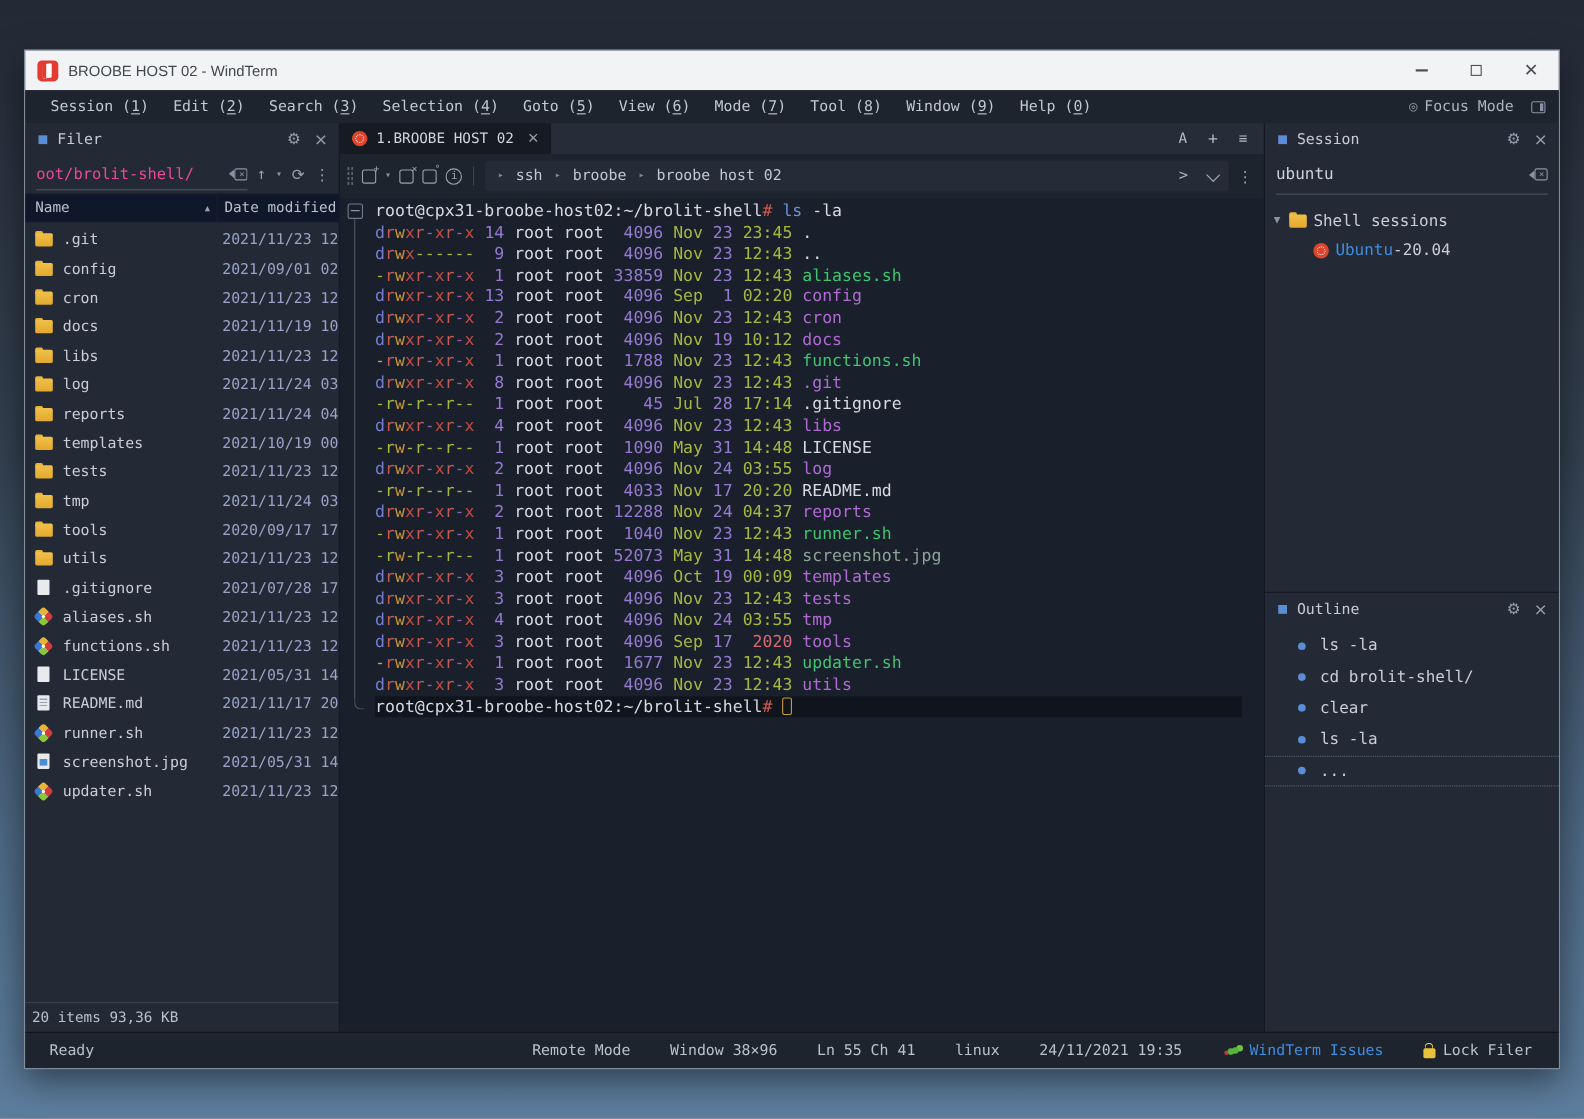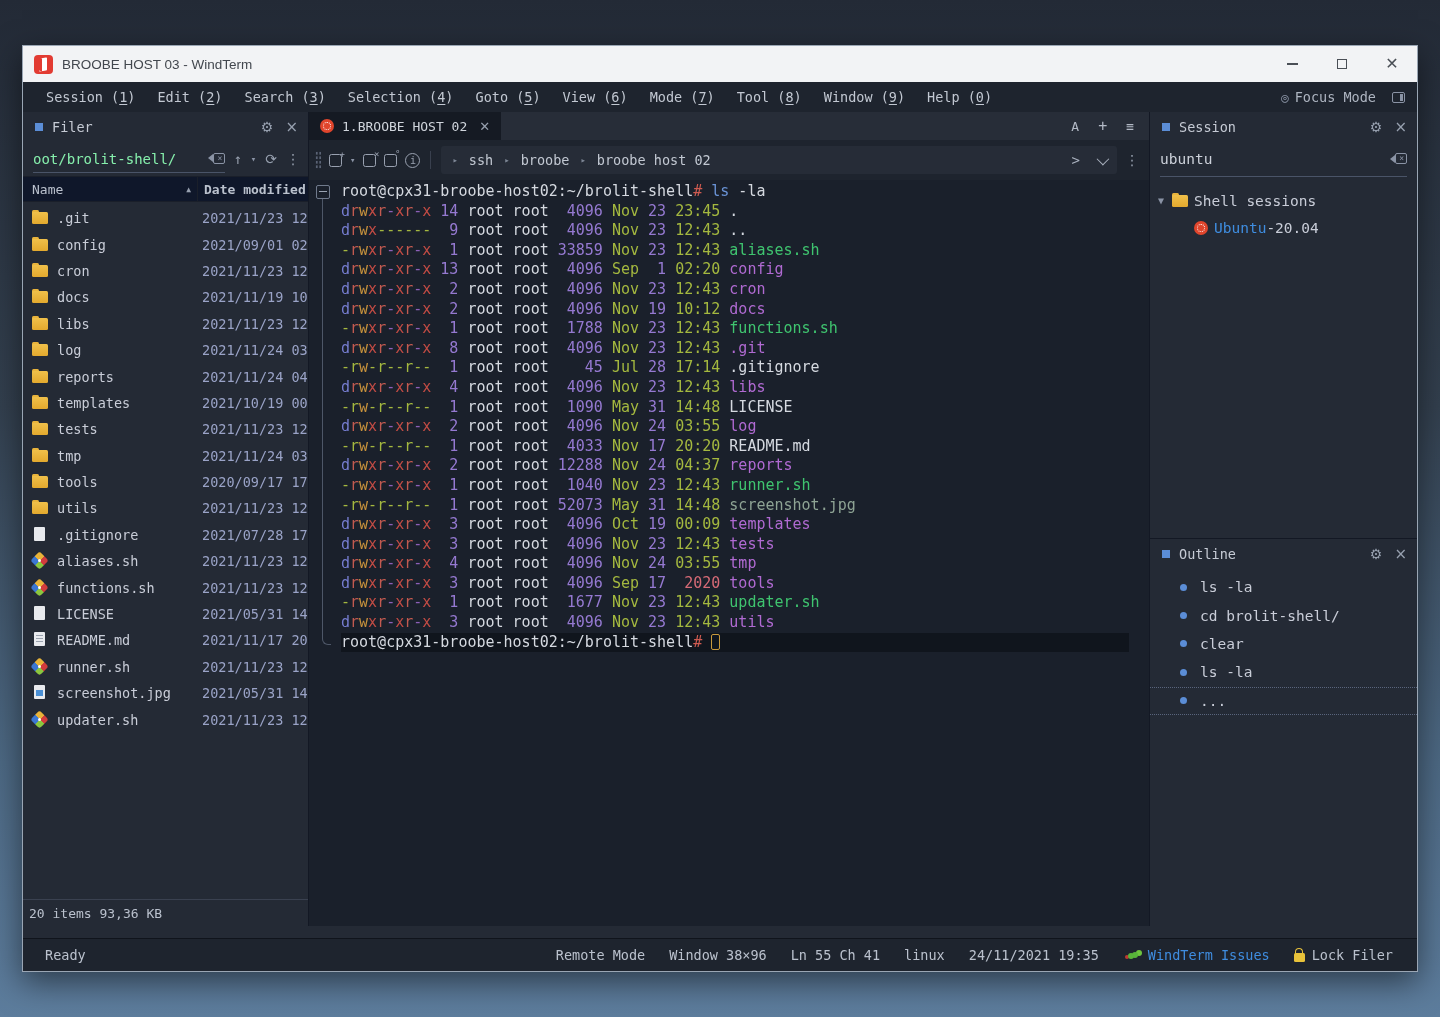--- a/index.html
+++ b/index.html
@@ -38,34 +38,34 @@
   .main{flex:1;display:flex;min-height:0;background:#242a35;}
   
   .filer{width:286px;flex:none;display:flex;flex-direction:column;border-right:1px solid #131824;box-sizing:border-box;}
   .panel-header{height:30px;display:flex;align-items:center;padding:0 10px;flex:none;font-size:13.5px;color:#c6cbd5;}
   .panel-sq{width:8px;height:8px;background:#5b8dd6;margin:0 9px 0 2px;flex:none;}
   .panel-title{flex:1;}
   .gear-ico{font-family:"DejaVu Sans",sans-serif;font-size:14px;color:#97a0af;margin-right:12px;}
   .close-x{font-family:"DejaVu Sans",sans-serif;font-size:15px;color:#97a0af;}
   .pathbar{height:34px;display:flex;align-items:center;padding:0 8px 0 10px;flex:none;gap:8px;}
   .path-underline{flex:1;display:flex;align-items:center;border-bottom:1px solid #4a5468;height:26px;overflow:hidden;gap:6px;}
-  .path-text{font-size:14px;color:#86efac;white-space:nowrap;flex:1;overflow:hidden;}
+  .path-text{font-size:14px;color:#ec4899;white-space:nowrap;flex:1;overflow:hidden;}
   .bs-ico{width:17px;height:12px;position:relative;flex:none;}
   .bs-ico::before{content:'';position:absolute;right:0;top:0;width:12px;height:11px;border:1.2px solid #8a93a5;border-radius:2px;box-sizing:border-box;}
   .bs-ico::after{content:'';position:absolute;left:0;top:1.5px;border-right:5px solid #8a93a5;border-top:4px solid transparent;border-bottom:4px solid transparent;}
   .bs-x{position:absolute;right:3px;top:0;font-size:8px;color:#8a93a5;line-height:11px;}
   .path-icons{display:flex;align-items:center;gap:9px;color:#97a0af;}
   .up-ico{font-size:14px;}
   .caret-ico{font-size:9px;color:#8a93a5;}
   .refresh-ico{font-size:14px;}
   .kebab-ico{font-size:14px;color:#97a0af;}
   .cols{height:24px;display:flex;align-items:center;background:#0f172a;border-top:1px solid #1a1f2a;border-bottom:1px solid #1a1f2a;font-size:13px;color:#bac1cd;flex:none;}
   .col-name{flex:1;display:flex;align-items:center;padding-left:9px;height:100%;border-right:1px solid #1a1f2a;box-sizing:border-box;}
   .sort-tri{margin-left:auto;margin-right:6px;font-size:8px;color:#97a0af;}
-  .col-date{width:104px;padding-left:6px;white-space:nowrap;overflow:hidden;font-weight:bold;}
+  .col-date{width:104px;padding-left:6px;white-space:nowrap;overflow:hidden;}
   .rows{flex:1;overflow:hidden;padding-top:3px;}
   .frow{height:26.4px;display:flex;align-items:center;padding-left:9px;font-size:13.5px;}
   .fico{width:17px;height:16px;margin-right:8px;flex:none;position:relative;}
   .fname{flex:1;color:#c9cdd8;white-space:nowrap;overflow:hidden;}
   .fdate{width:106px;flex:none;color:#9aa3c7;white-space:nowrap;overflow:hidden;font-size:13.5px;}
   .ic-folder{top:2px;}
   .ic-folder::before{content:'';position:absolute;left:0;top:-2px;width:7px;height:4px;background:#e9b43c;border-radius:1.5px 1.5px 0 0;}
   .ic-folder::after{content:'';position:absolute;left:0;top:0;width:16px;height:12px;background:linear-gradient(180deg,#f0c04a,#e3a92e);border-radius:1.5px;}
   .ic-file::after{content:'';position:absolute;left:2px;top:0;width:11px;height:14px;background:#e8eaee;border-radius:1px;}
   .ic-doc::after{content:'';position:absolute;left:2px;top:0;width:11px;height:14px;background:#e8eaee;border-radius:1px;}
@@ -125,38 +125,38 @@
   .tree-arrow{width:22px;text-align:center;color:#8a93a5;font-size:10px;flex:none;}
   .tree-row .fico{margin-right:5px;}
   .tree-child{padding-left:44px;}
   .hl-blue{color:#3f8de0;}
   .outline-panel{flex:1;display:flex;flex-direction:column;min-height:0;}
   .outline-items{padding-top:4px;}
   .o-item{height:28.4px;display:flex;align-items:center;font-size:14.5px;color:#c9cdd8;box-sizing:border-box;}
   .o-dot{width:7px;height:7px;border-radius:50%;background:#5b8dd6;margin:0 13px 0 30px;flex:none;}
   .o-item.selected{border-top:1px dotted #59647c;border-bottom:1px dotted #59647c;}
   
-  .statusbar{height:32px;background:#1e242e;border-top:1px solid #10141c;display:flex;align-items:center;font-size:13.5px;color:#bac1cd;padding:0 24px 0 22px;flex:none;margin-top:12px;}
-  .status-right{margin-left:auto;display:flex;align-items:center;gap:24px;}
+  .statusbar{height:32px;background:#1e242e;border-top:1px solid #10141c;display:flex;align-items:center;font-size:13.5px;color:#bac1cd;padding:0 24px 0 22px;flex:none;}
+  .status-right{margin-left:auto;display:flex;align-items:center;gap:36px;}
   .status-item{display:flex;align-items:center;gap:7px;white-space:nowrap;}
   .link-blue{color:#3f8de0;}
   .bug-ico{width:18px;height:12px;position:relative;flex:none;}
   .bug-ico::before{content:'';position:absolute;left:5px;top:4px;width:6px;height:6px;border-radius:50%;background:#58b43a;
     box-shadow:4px -1px 0 0 #58b43a,8px -3px 0 0 #6ec43e,-4px 1px 0 -1px #c03a30;}
   .lock-ico{width:11px;height:9px;background:#e8c23a;border-radius:1.5px;position:relative;margin-top:4px;flex:none;}
   .lock-ico::before{content:'';position:absolute;left:1.5px;top:-5px;width:8px;height:7px;border:1.6px solid #e8c23a;border-bottom:none;border-radius:4px 4px 0 0;box-sizing:border-box;}
 </style>
 </head>
 <body>
 
 <div class="window">
 
   <div class="titlebar">
     <span class="wt-logo"></span>
-    <span class="win-title">BROOBE HOST 03 - WindTerm</span>
+    <span class="win-title">BROOBE HOST 02 - WindTerm</span>
     <div class="win-controls">
       <div class="win-btn">
           <span class="glyph-min"></span>
         </div>
       <div class="win-btn">
           <span class="glyph-max"></span>
         </div>
       <div class="win-btn">
           <span class="glyph-close">✕</span>
         </div>

